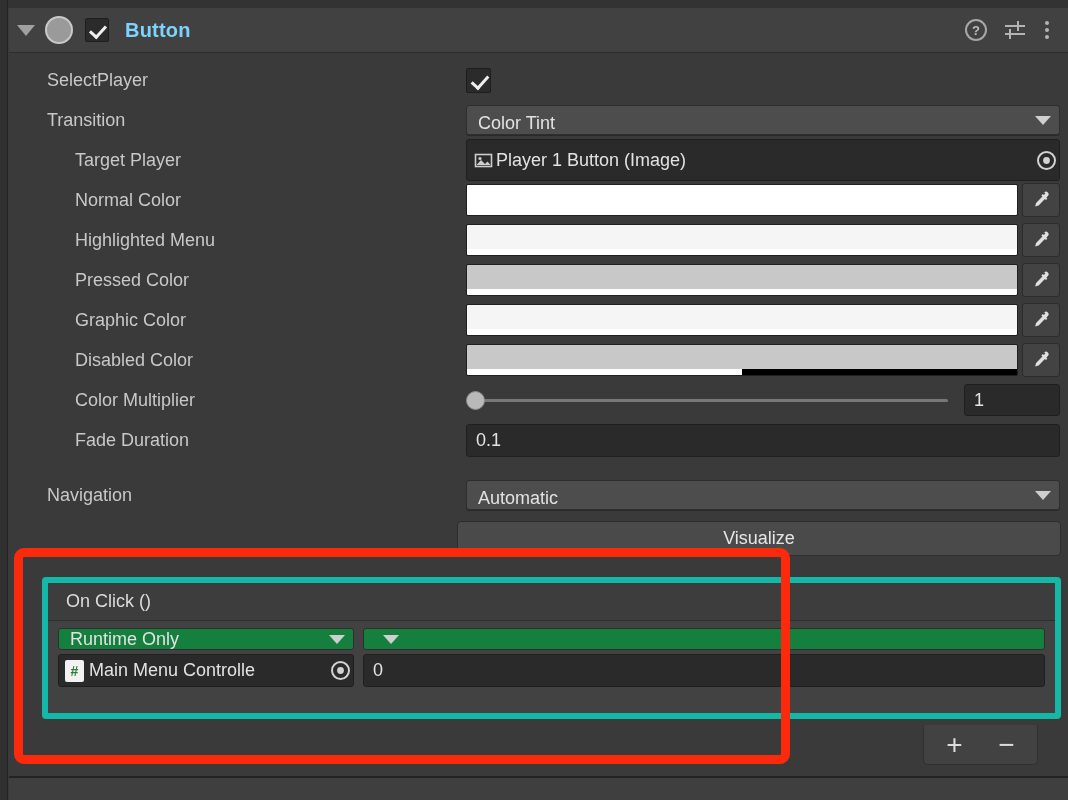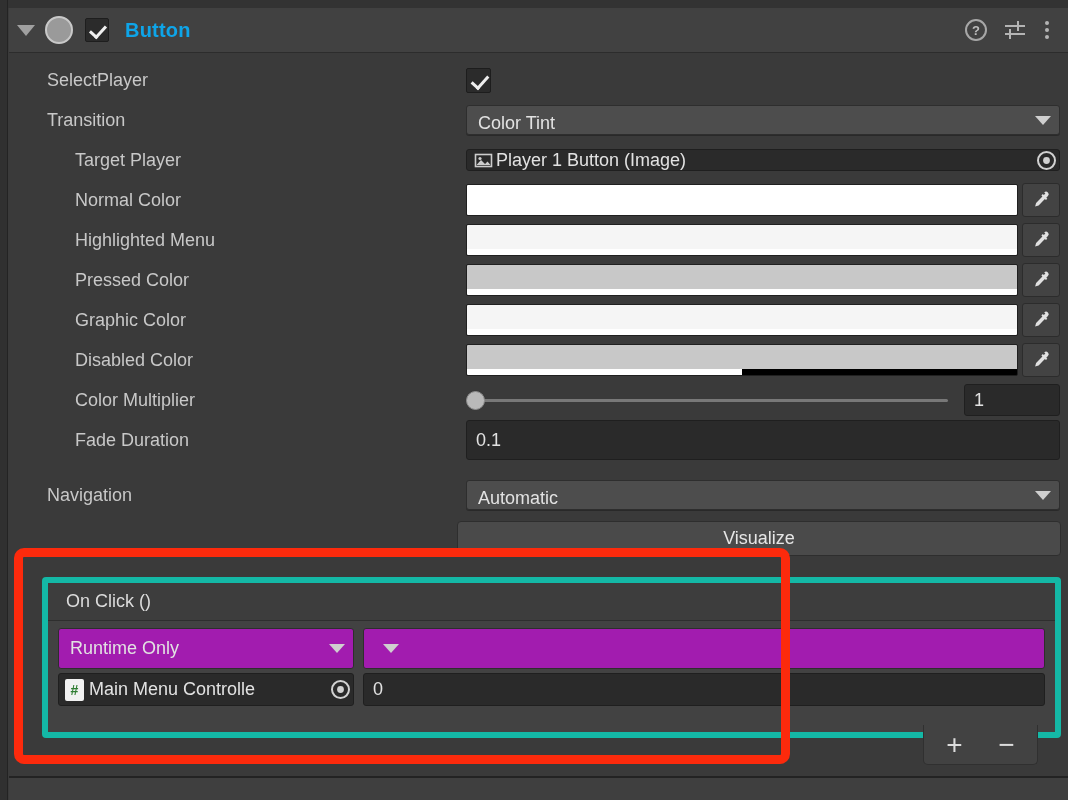--- a/index.html
+++ b/index.html
@@ -77,21 +77,21 @@
     left: 7px; top: 3px;
     width: 7px; height: 13px;
     border: solid #f0f0f0;
     border-width: 0 3px 3px 0;
     transform: rotate(42deg);
   }
   .comp-title {
     margin-left: 16px;
     font-size: 20px;
     font-weight: bold;
-    color: #0ea5e9;
+    color: #7dd3fc;
     letter-spacing: .2px;
   }
   .hdr-icons {
     margin-left: auto;
     display: flex;
     align-items: center;
     gap: 16px;
     padding-right: 17px;
   }
   .ic { cursor: pointer; opacity: .88; }
@@ -161,21 +161,21 @@
     width: 0; height: 0;
     border-left: 8px solid transparent;
     border-right: 8px solid transparent;
     border-top: 9px solid #cfcfcf;
     margin-left: 8px;
     flex: none;
   }
 
   
   .objfield {
-    height: 22px;
+    height: 42px;
     background: #2a2a2a;
     border: 1px solid #1f1f1f;
     border-radius: 3px;
     display: flex;
     align-items: center;
     padding-left: 7px;
     color: #e2e2e2;
     font-size: 18px;
     cursor: pointer;
     overflow: hidden;
@@ -247,21 +247,21 @@
     border-radius: 3px;
     display: flex;
     align-items: center;
     padding-left: 9px;
     color: #e2e2e2;
     font-size: 18px;
     cursor: text;
   }
   .textfield {
     flex: 1;
-    height: 40px;
+    height: 33px;
     background: #2a2a2a;
     border: 1px solid #1f1f1f;
     border-radius: 3px;
     display: flex;
     align-items: center;
     padding-left: 9px;
     color: #e2e2e2;
     font-size: 18px;
     cursor: text;
   }
@@ -306,22 +306,22 @@
   }
   .event-row {
     display: flex;
     align-items: flex-start;
     padding: 7px 10px 0 10px;
     gap: 9px;
   }
   .ev-col-left { width: 296px; flex: none; display: flex; flex-direction: column; gap: 4px; }
   .ev-col-right { flex: 1; display: flex; flex-direction: column; gap: 4px; }
   .ev-dd {
-    height: 41px;
-    background: #a21caf;
+    height: 22px;
+    background: #15803d;
     border: 1px solid #2e2e2e;
     border-radius: 3px;
     display: flex;
     align-items: center;
     padding: 0 8px 0 11px;
     color: #e2e2e2;
     font-size: 18px;
     cursor: pointer;
   }
   .ev-dd .dd-text { flex: 1; white-space: nowrap; overflow: hidden; }

